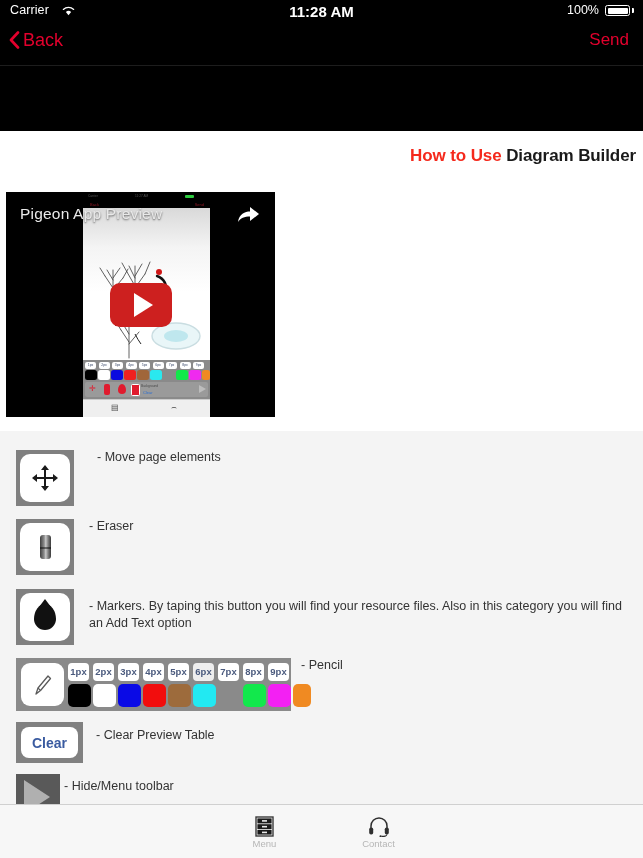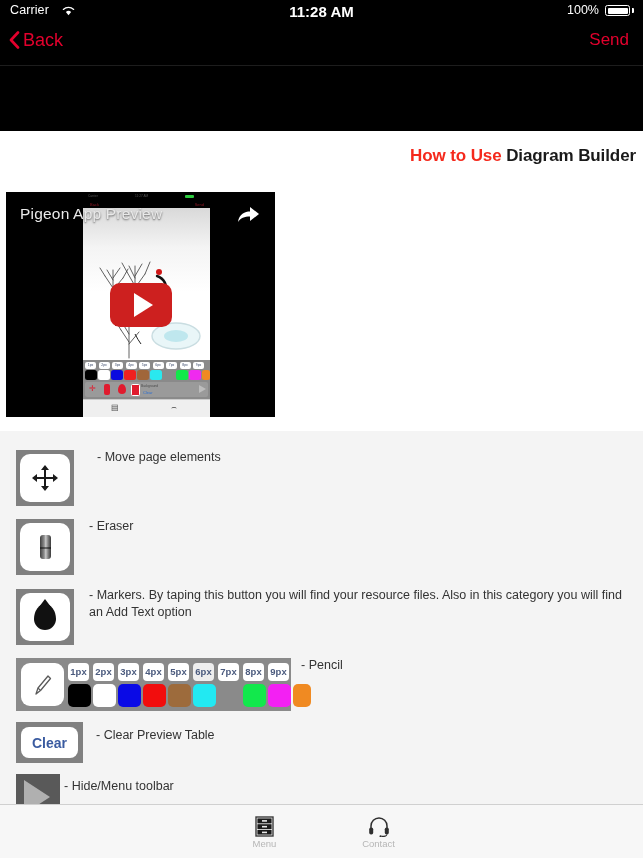--- a/index.html
+++ b/index.html
@@ -137,21 +137,21 @@
   .eraser-body {
     width:11px; height:24px; border-radius:3px;
     background:linear-gradient(90deg,#3f3f3f 0%,#8e8e8e 38%,#c9c9c9 52%,#7d7d7d 75%,#3a3a3a 100%);
     position:relative;
   }
   .eraser-body::after {
     content:""; position:absolute; left:0; right:0; top:12px; height:1.5px; background:rgba(0,0,0,.45);
   }
   
   .box-marker { left:16px; top:158px; width:58px; height:56px; }
-  .txt-marker { left:89px; top:156px; width:548px; }
+  .txt-marker { left:89px; top:167px; width:548px; }
   .marker-shape {
     width:22px; height:26px; background:#111;
     border-radius:50% 50% 50% 50% / 58% 58% 42% 42%;
     position:relative;
   }
   .marker-shape::after{
     content:""; position:absolute; left:50%; top:-5px; transform:translateX(-50%);
     width:0;height:0;border-left:6px solid transparent;border-right:6px solid transparent;border-bottom:8px solid #111;
   }
   

